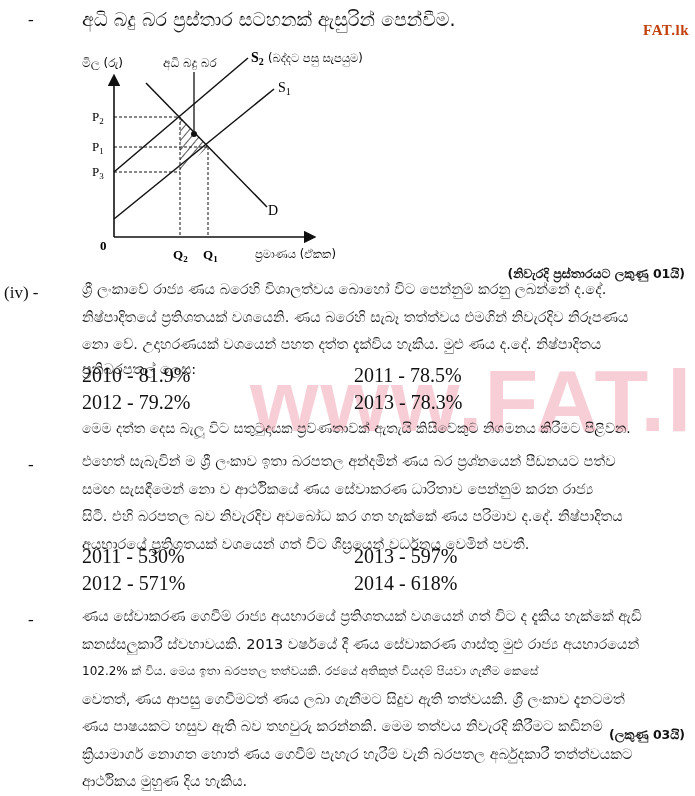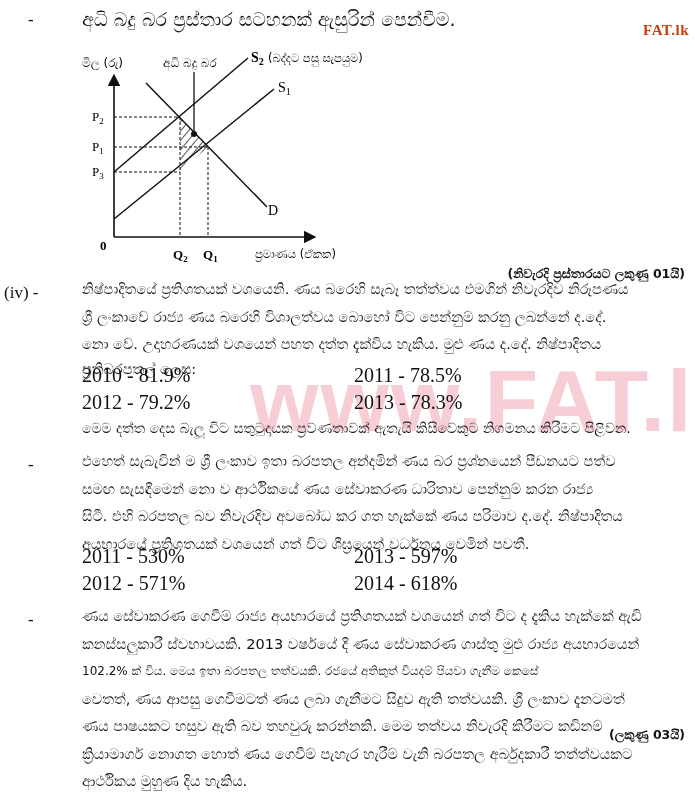--- a/index.html
+++ b/index.html
@@ -88,22 +88,22 @@
   <text x="100" y="250" font-size="13" font-weight="bold">0</text>
   <text x="173" y="259" font-size="13" font-weight="bold"><tspan>Q</tspan><tspan font-size="9" dy="3">2</tspan></text>
   <text x="203" y="259" font-size="13" font-weight="bold"><tspan>Q</tspan><tspan font-size="9" dy="3">1</tspan></text>
   <text class="sinh" x="255" y="258" font-size="11.5">ප්‍රමාණය (ඒකක)</text>
 </svg>
 
 <div class="marks" style="right:10px; top:242px;margin-top:24px;">(නිවැරදි ප්‍රස්තාරයට ලකුණු 01යි)</div>
 
 <div class="bullet" style="left:4px; top:283px;">(iv) -</div>
 <div class="para" style="left:82px; top:276px; width:600px;">
+  <span class="line">ශ්‍රී ලංකාවේ රාජ්‍ය ණය බරෙහි විශාලත්වය බොහෝ විට පෙන්නුම් කරනු ලබන්නේ ද.දේ.</span>
   <span class="line">නිෂ්පාදිතයේ ප්‍රතිශතයක් වශයෙනි. ණය බරෙහි සැබෑ තත්ත්වය එමගින් නිවැරදිව නිරූපණය</span>
-  <span class="line">ශ්‍රී ලංකාවේ රාජ්‍ය ණය බරෙහි විශාලත්වය බොහෝ විට පෙන්නුම් කරනු ලබන්නේ ද.දේ.</span>
   <span class="line">නො වේ. උදාහරණයක් වශයෙන් පහත දත්ත දැක්විය හැකිය. මුළු ණය ද.දේ. නිෂ්පාදිතය</span>
   <span class="line" style="line-height:20px;">ප්‍රතිබරපතල් ලෙස:</span>
 </div>
 <div class="dataval" style="left:82px; top:364px;">2010 - 81.9%</div>
 <div class="dataval" style="left:354px; top:364px;">2011 - 78.5%</div>
 <div class="dataval" style="left:82px; top:391px;">2012 - 79.2%</div>
 <div class="dataval" style="left:354px; top:391px;">2013 - 78.3%</div>
 <div class="para" style="left:82px; top:415px; font-size:14px;">මෙම දත්ත දෙස බැලූ විට සතුටුදායක ප්‍රවණතාවක් ඇතැයි කිසිවෙකුට නිගමනය කිරීමට පිළිවන.</div>
 
 <div class="bullet" style="left:28px; top:455px;">-</div>

